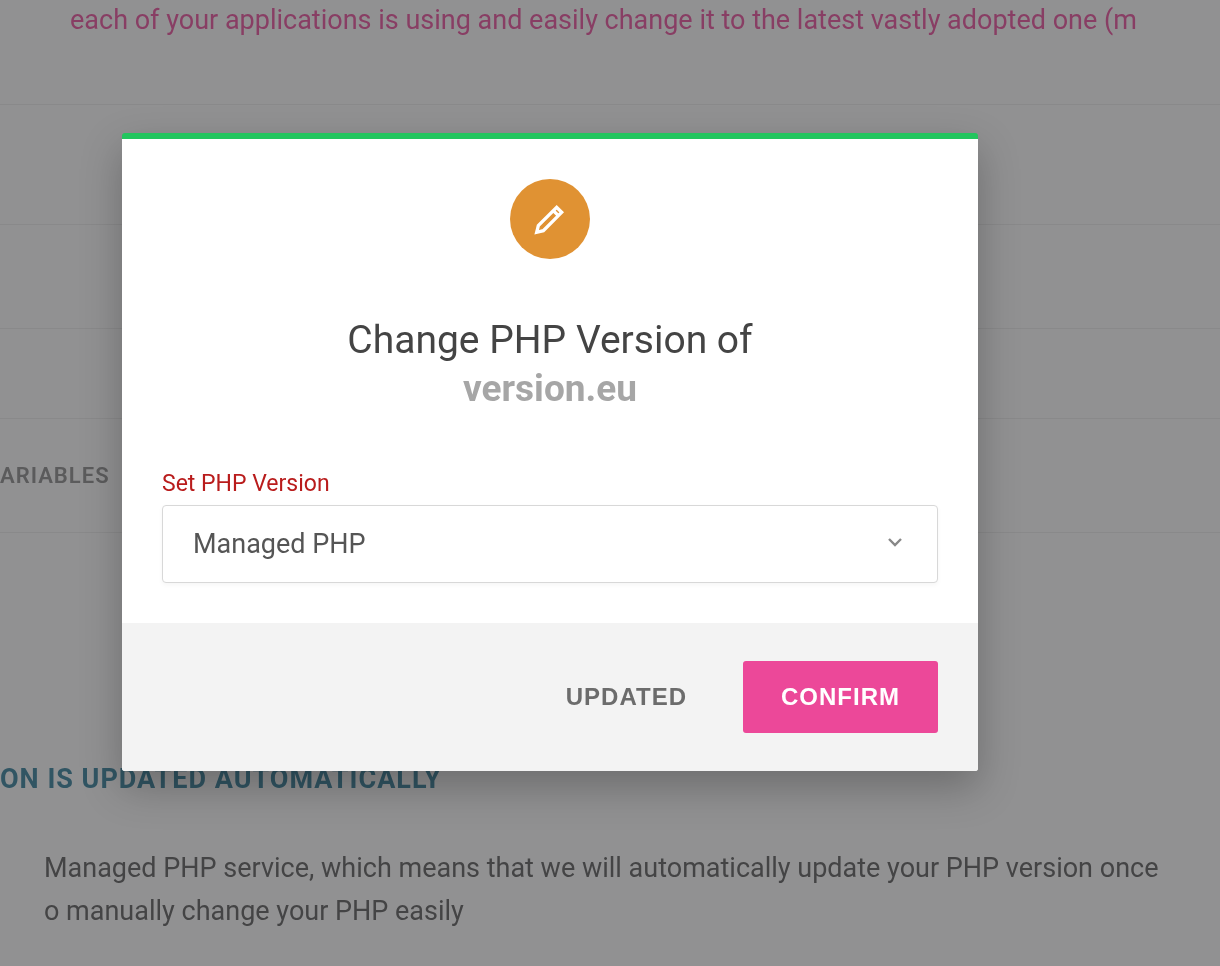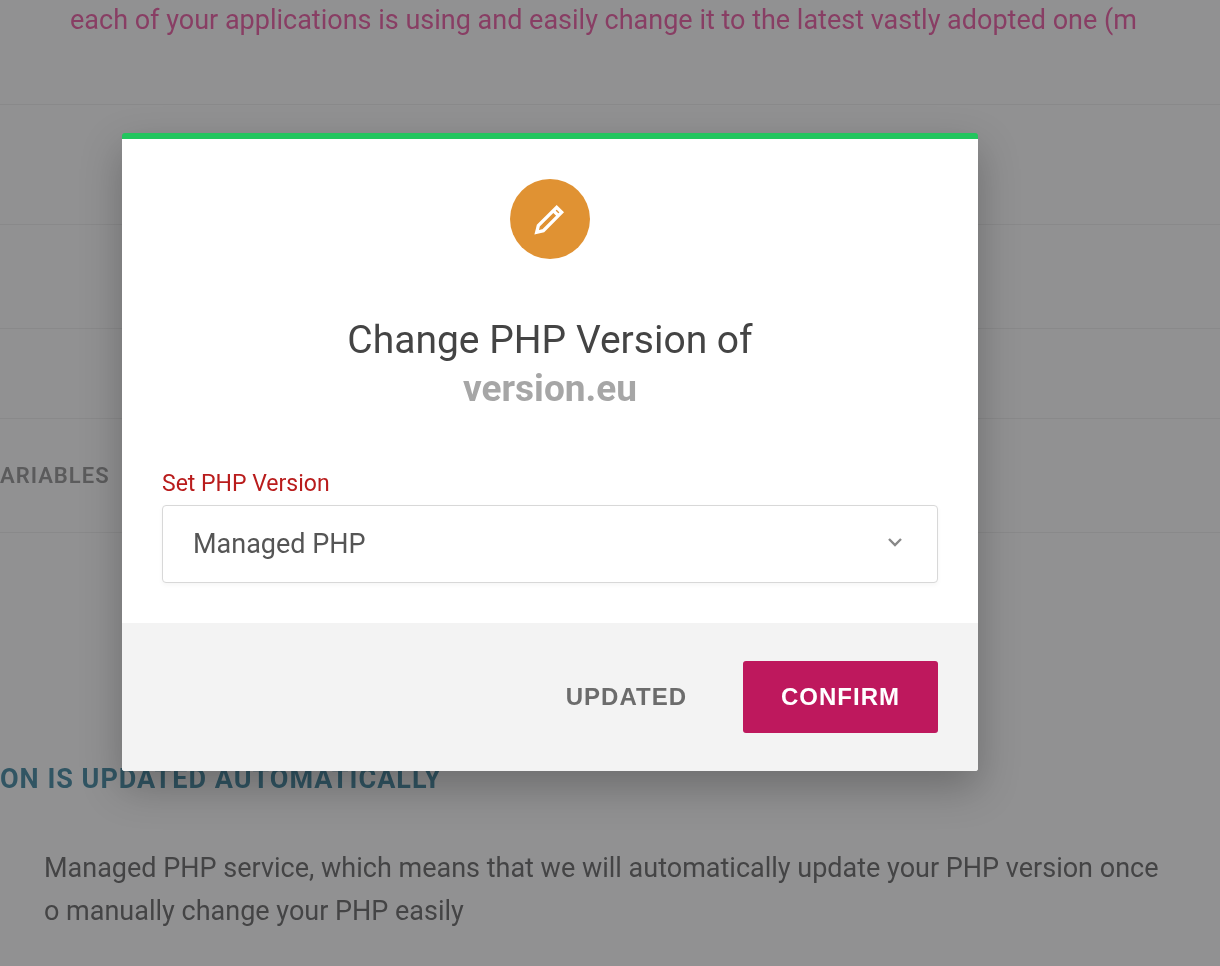--- a/index.html
+++ b/index.html
@@ -150,21 +150,21 @@
     background: transparent;
     border: none;
     font-size: 24px;
     font-weight: 700;
     letter-spacing: 1px;
     color: #6c6c6c;
     cursor: pointer;
     padding: 20px 10px;
   }
   .btn-confirm {
-    background: #be185d;
+    background: #ec4899;
     border: none;
     border-radius: 3px;
     color: #ffffff;
     font-size: 24px;
     font-weight: 700;
     letter-spacing: 1px;
     padding: 22px 38px;
     cursor: pointer;
   }
 </style>

